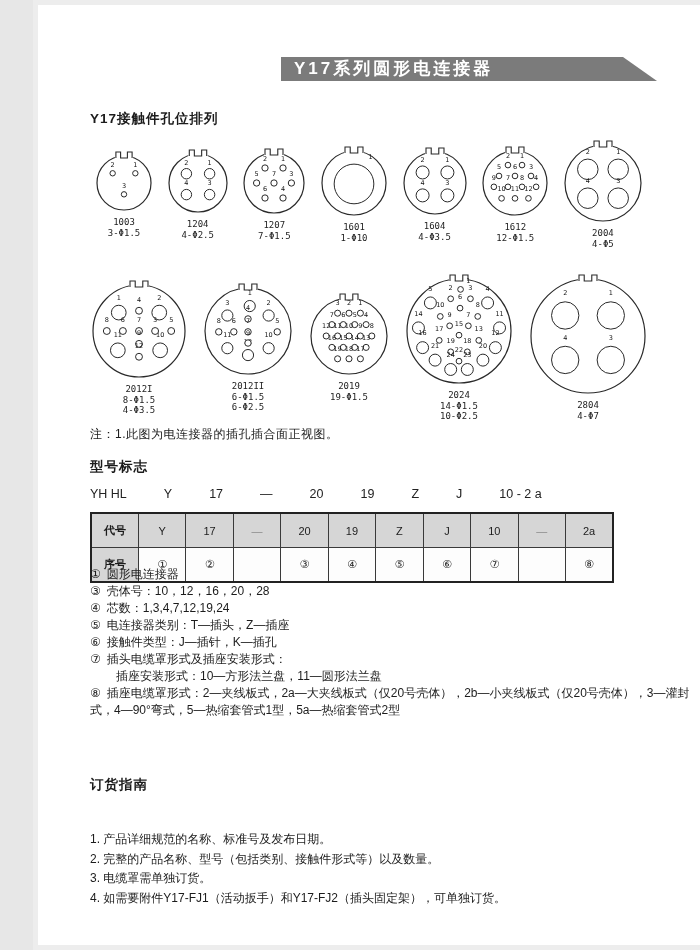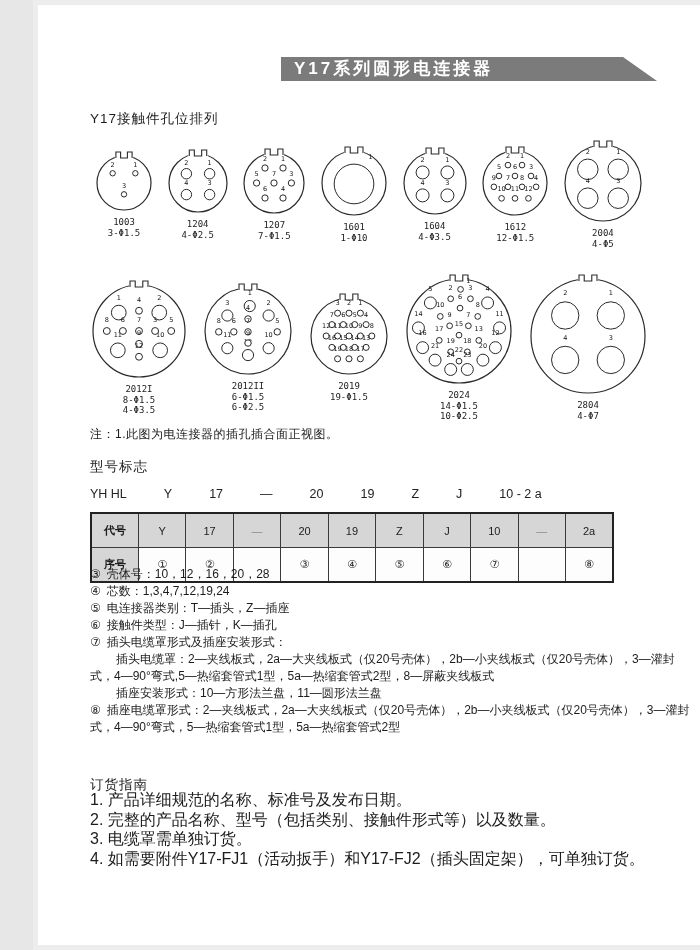--- a/index.html
+++ b/index.html
@@ -11,21 +11,21 @@
     margin-left:33px;
   }
   
   .banner{
     position:absolute;left:248px;top:57px;width:376px;height:24px;
     background:var(--banner,#7b7b7b);color:#fff;font-weight:bold;
     font-size:17px;line-height:24px;padding-left:13px;letter-spacing:3px;
     clip-path:polygon(0 0, calc(100% - 34px) 0, 100% 100%, 0 100%);
     box-sizing:border-box;
   }
-  .sec-title{position:absolute;font-size:13.5px;font-weight:normal;letter-spacing:1px;}
+  .sec-title{position:absolute;font-size:13.5px;font-weight:bold;letter-spacing:1px;}
   #sec-holes{left:57px;top:110px;}
   #sec-model{left:57px;top:458px;}
   #sec-order{left:57px;top:776px;}
 
   
   .conn-row{position:absolute;display:flex;justify-content:space-between;align-items:center;}
   #row1{left:56px;top:134px;width:560px;}
   #row2{left:52px;top:268px;width:568px;}
   .conn-cell{display:flex;flex-direction:column;align-items:center;}
   .conn-label{
@@ -49,21 +49,21 @@
   table.code-table tr.hdr td{background:var(--tblhdr,#d6d6d6);}
   table.code-table td.lab{background:var(--tblhdr,#d6d6d6);font-weight:bold;}
   table.code-table td .dash{color:#8a8a8a;}
 
   
   .legend{position:absolute;left:57px;top:566px;width:602px;font-size:12px;line-height:17px;}
   .legend-item .marker{margin-right:6px;}
   .legend-sub{text-indent:26px;}
 
   
-  .ordering{position:absolute;left:57px;top:790px;width:600px;font-size:16px;line-height:19.5px;}
+  .ordering{position:absolute;left:57px;top:830px;width:600px;font-size:12px;line-height:19.5px;}
 </style>
 </head>
 <body>
 
 <div class="page">
 
   <div class="banner">
     <span>Y17系列圆形电连接器</span>
   </div>
 
@@ -462,26 +462,26 @@
           <td>⑤</td>
           <td>⑥</td>
           <td>⑦</td>
           <td></td>
           <td>⑧</td>
         </tr>
       </tbody>
   </table>
 
   <div class="legend" id="legend">
+      <div class="legend-item"><span class="marker">①</span><span>圆形电连接器</span></div>
       <div class="legend-item"><span class="marker">③</span><span>壳体号：10，12，16，20，28</span></div>
       <div class="legend-item"><span class="marker">④</span><span>芯数：1,3,4,7,12,19,24</span></div>
       <div class="legend-item"><span class="marker">⑤</span><span>电连接器类别：T—插头，Z—插座</span></div>
       <div class="legend-item"><span class="marker">⑥</span><span>接触件类型：J—插针，K—插孔</span></div>
       <div class="legend-item"><span class="marker">⑦</span><span>插头电缆罩形式及插座安装形式：</span></div>
-      <div class="legend-sub">插头电缆罩：2—夹线板式，2a—大夹线板式（仅20号壳体），2b—小夹线板式（仅20号壳体），3—灌封式，4—90°弯式,5—热缩套管式1型，5a—热缩套管式2型，8—屏蔽夹线板式</div>
       <div class="legend-sub">插座安装形式：10—方形法兰盘，11—圆形法兰盘</div>
       <div class="legend-item"><span class="marker">⑧</span><span>插座电缆罩形式：2—夹线板式，2a—大夹线板式（仅20号壳体），2b—小夹线板式（仅20号壳体），3—灌封式，4—90°弯式，5—热缩套管式1型，5a—热缩套管式2型</span></div>
     </div>
 
   <div class="sec-title" id="sec-order">订货指南</div>
 
   <div class="ordering" id="ordering">
       <div>1. 产品详细规范的名称、标准号及发布日期。</div>
       <div>2. 完整的产品名称、型号（包括类别、接触件形式等）以及数量。</div>
       <div>3. 电缆罩需单独订货。</div>

